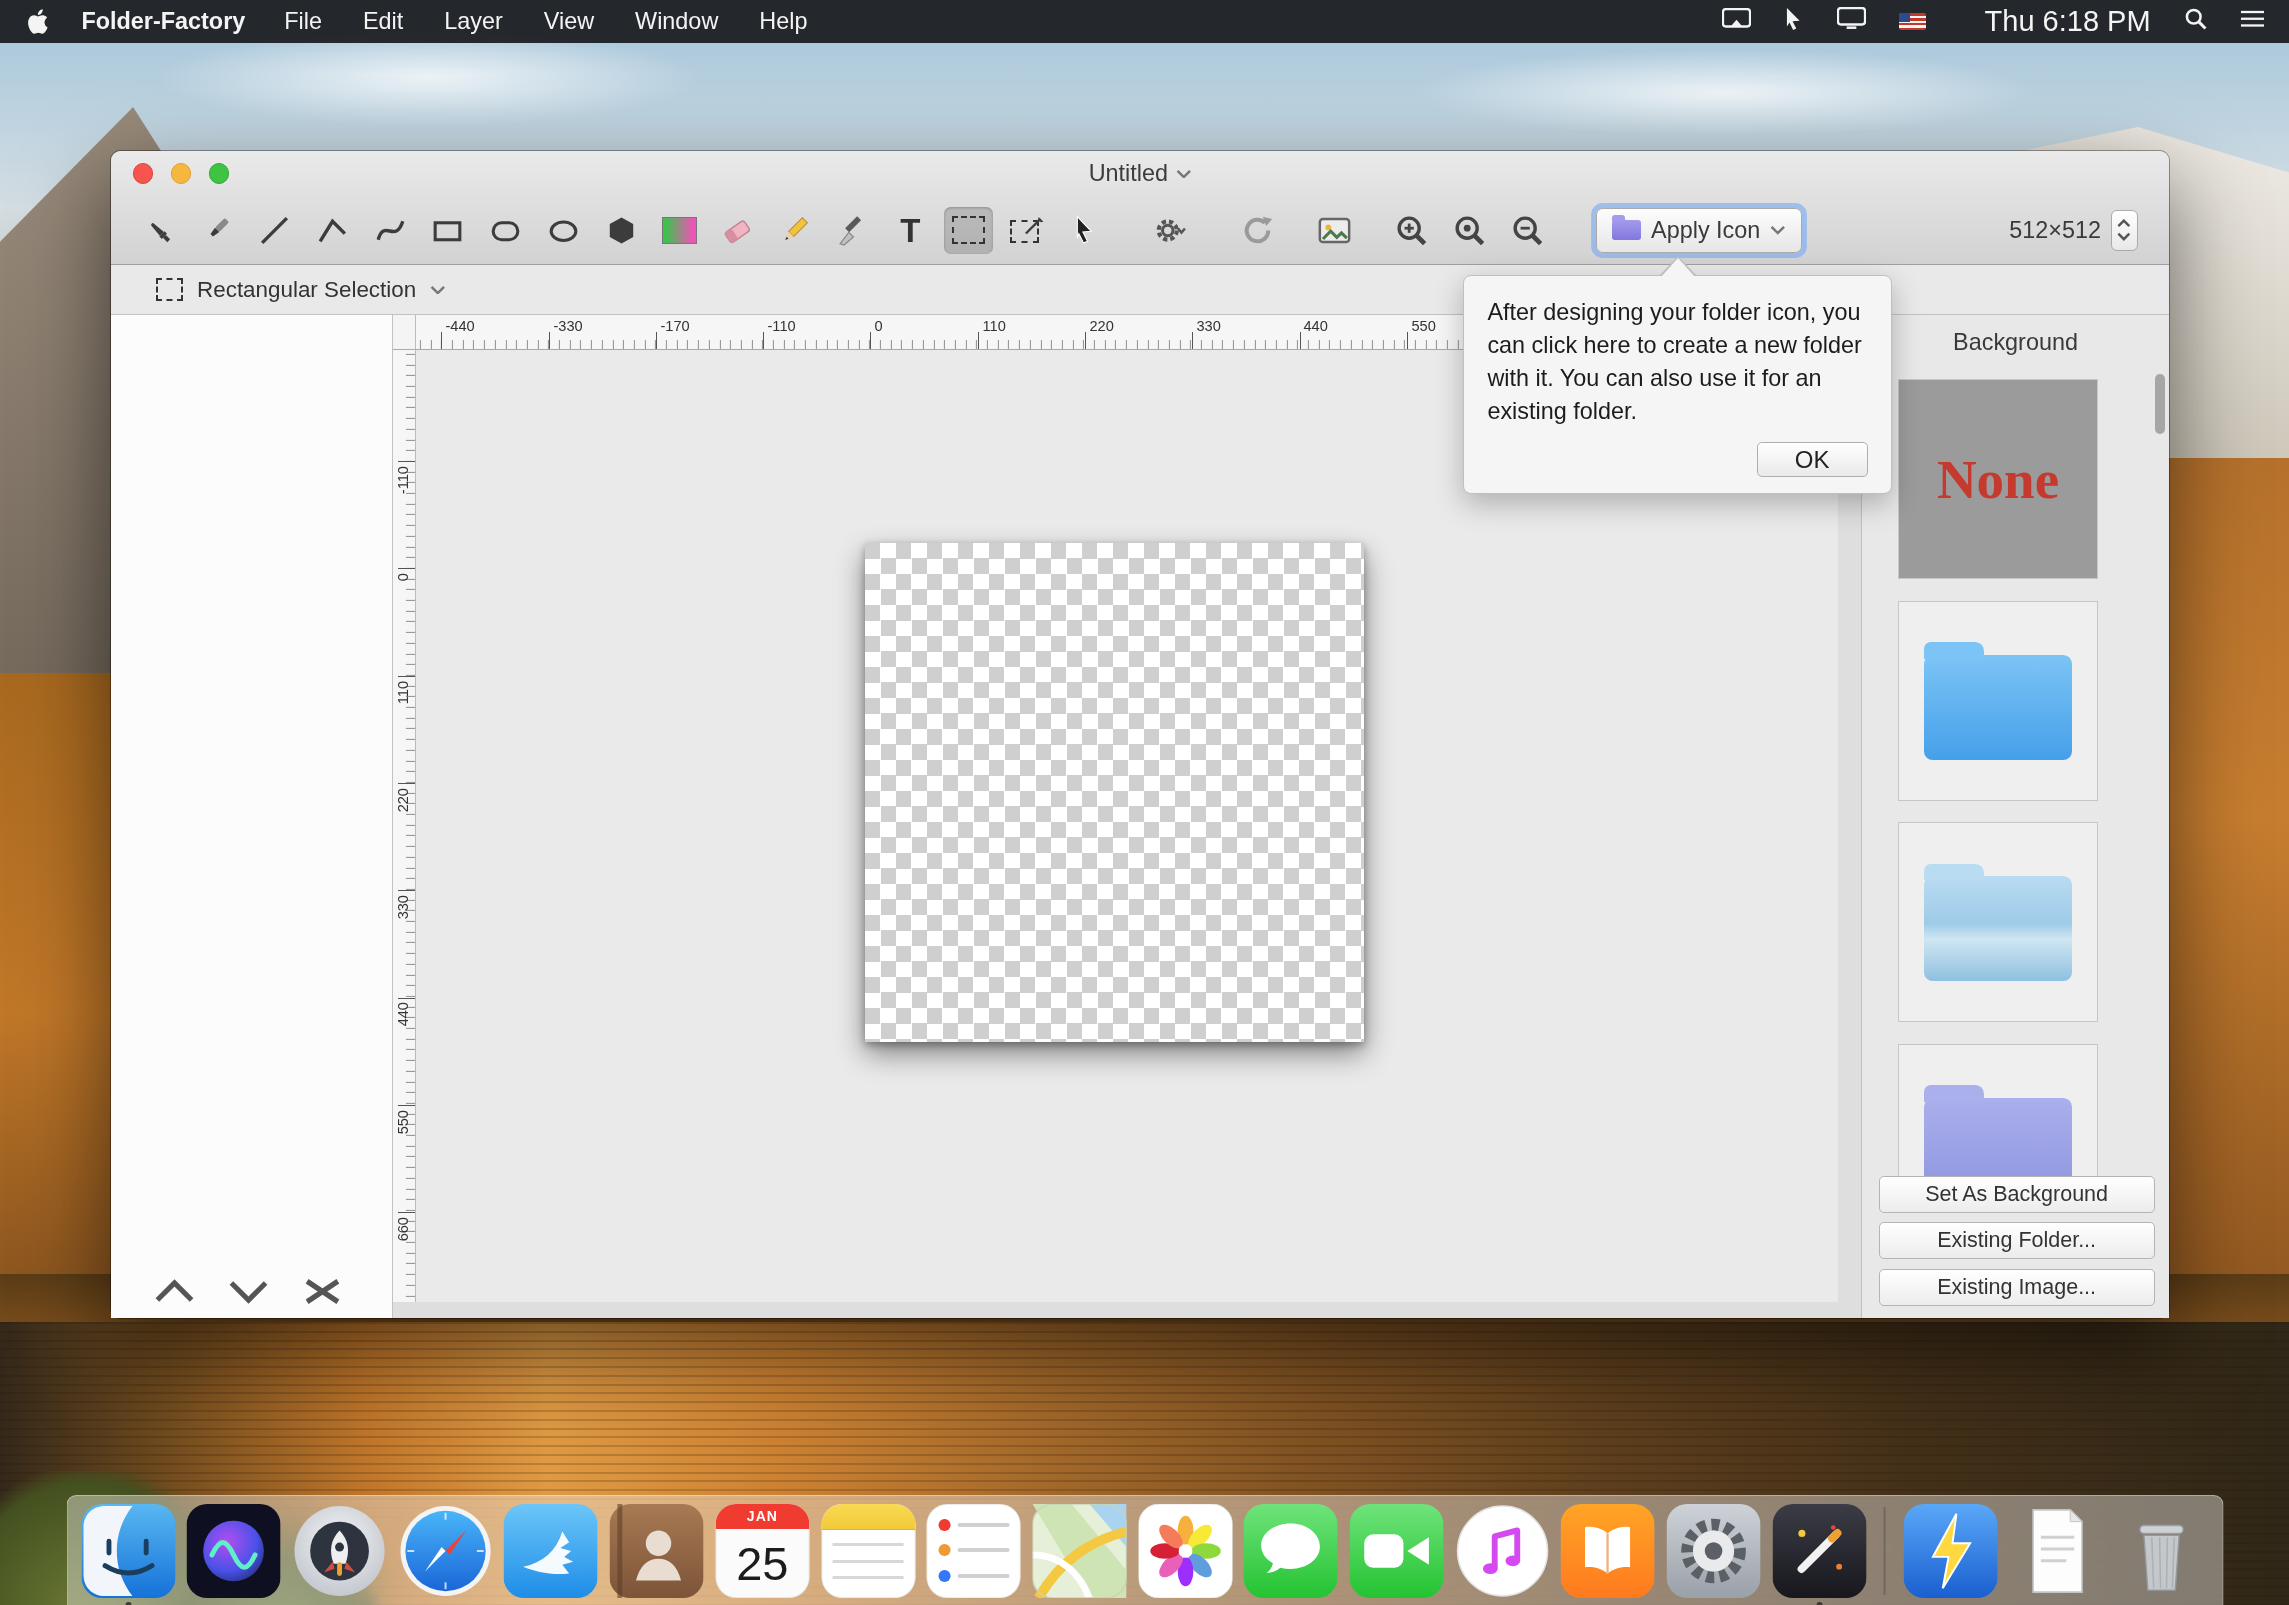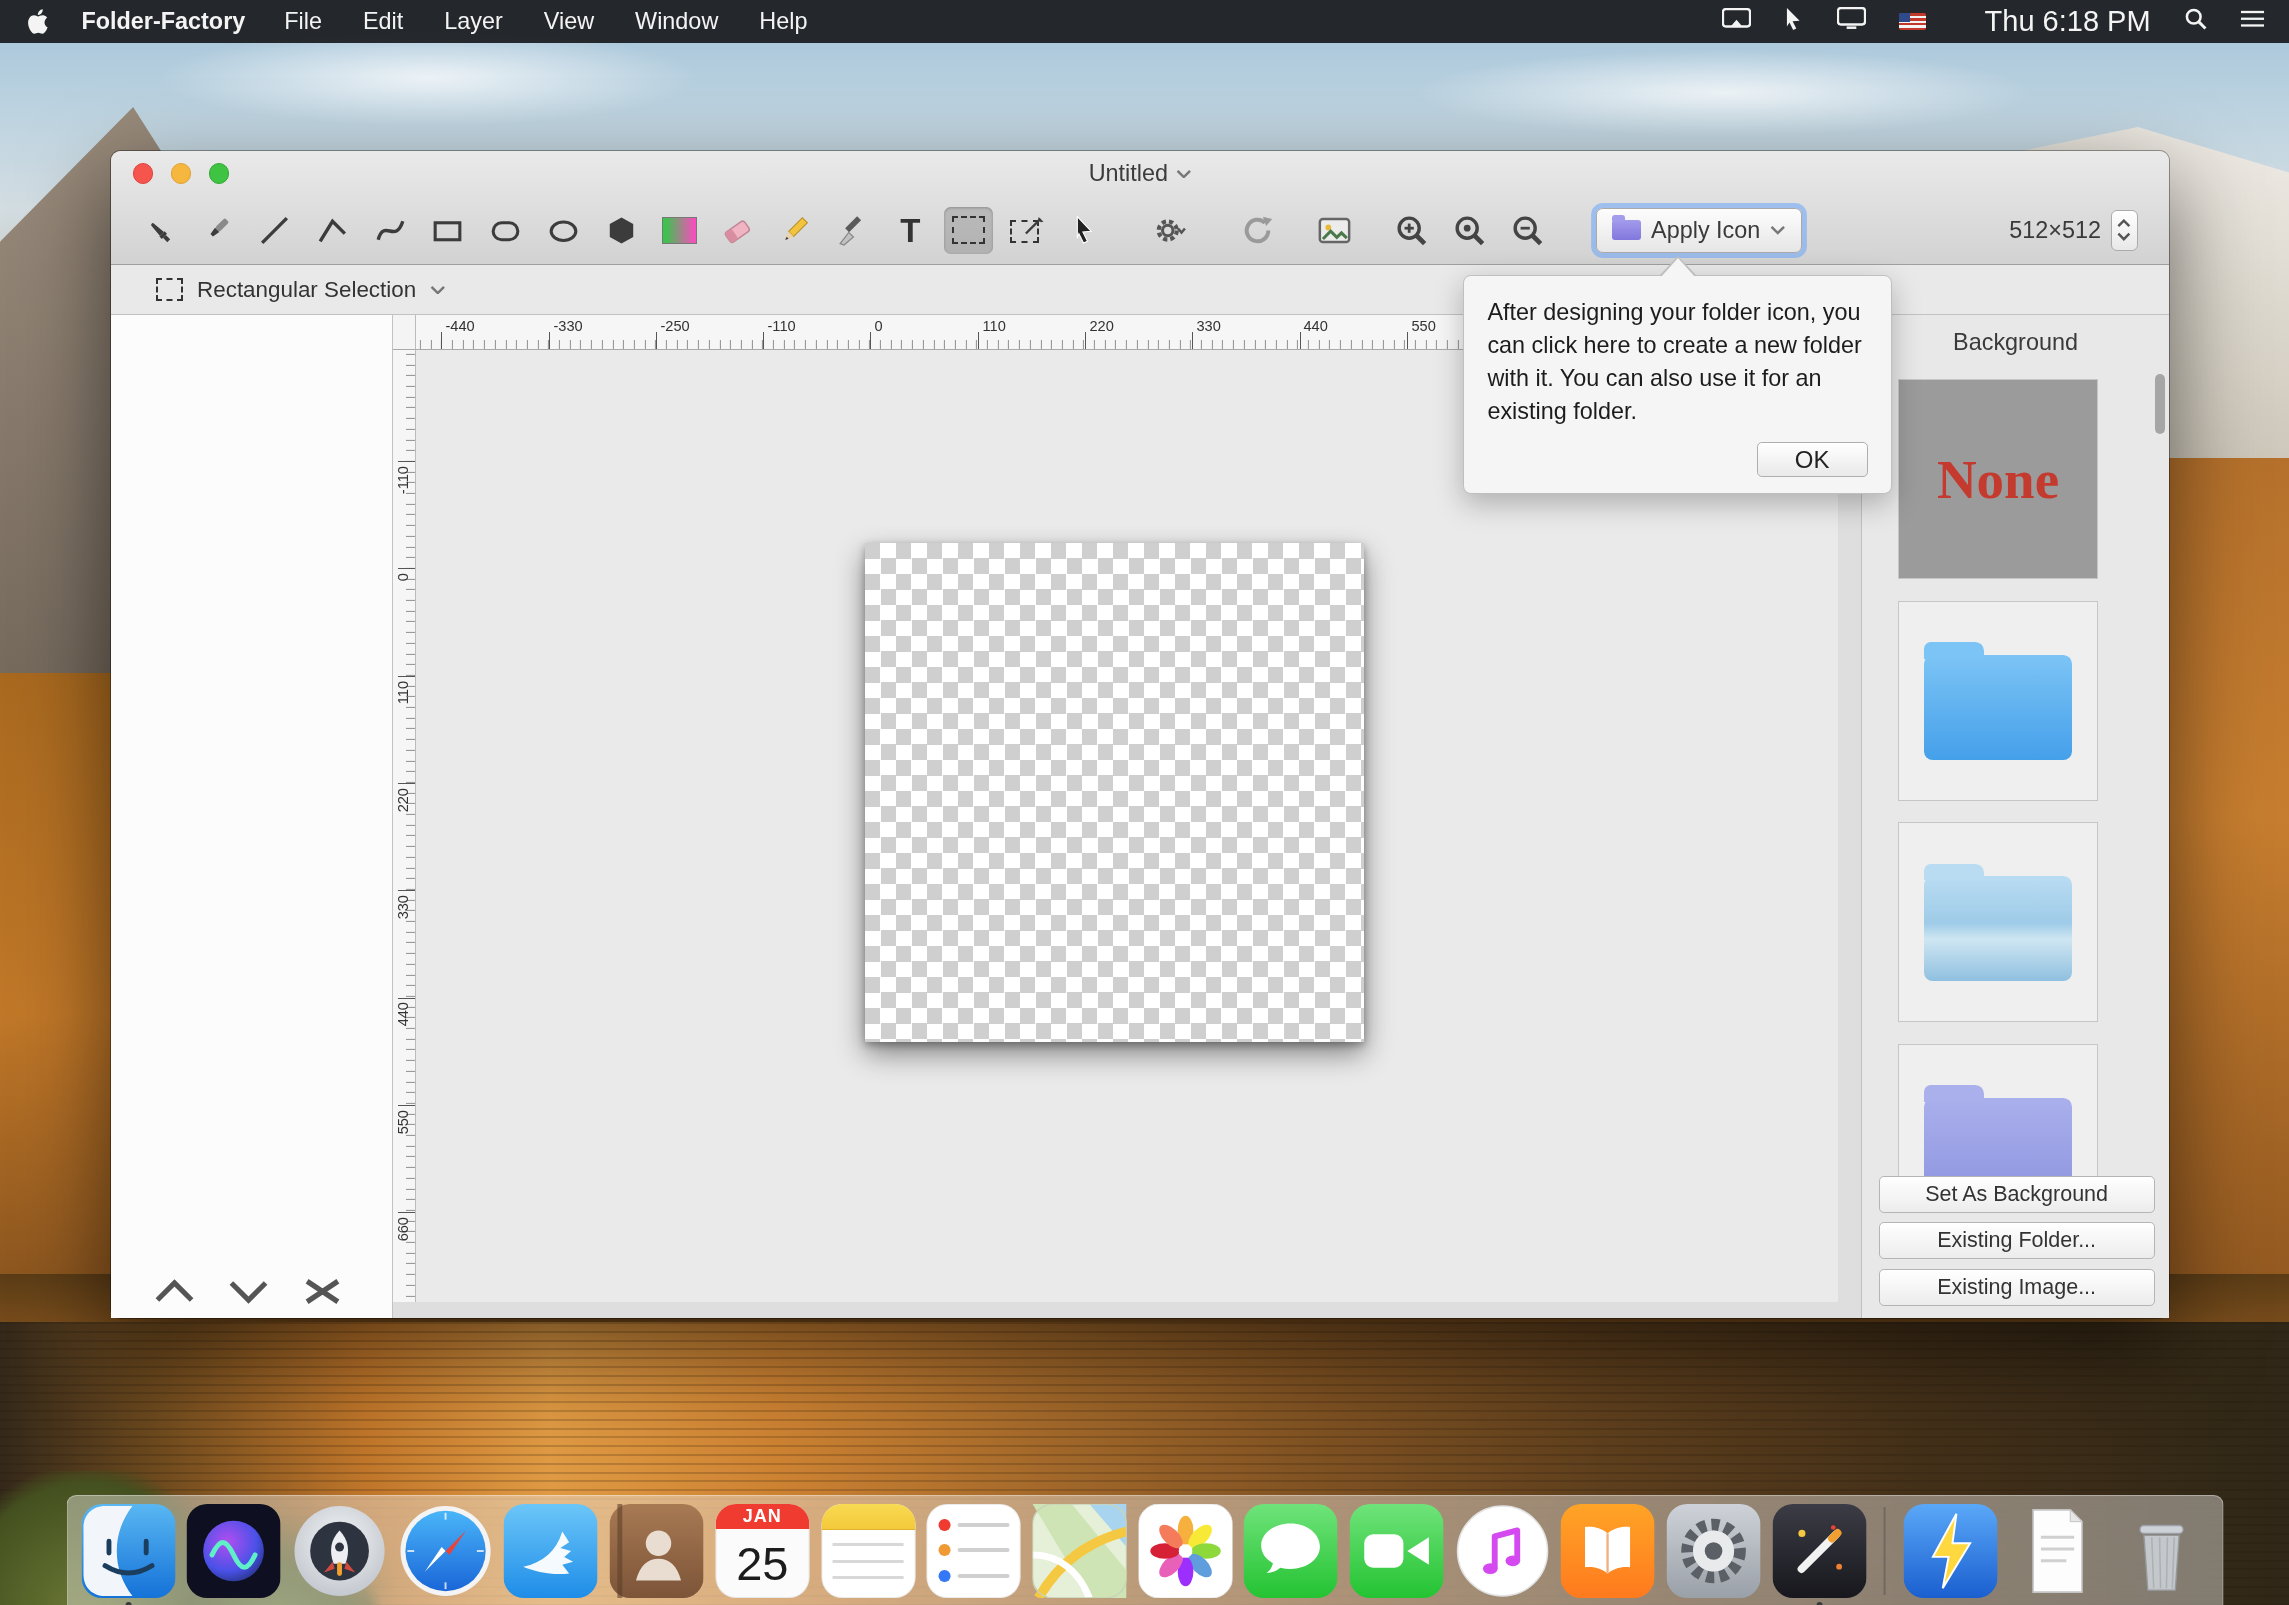--- a/index.html
+++ b/index.html
@@ -178,21 +178,21 @@
   .dock{position:absolute;left:50%;bottom:0;transform:translateX(-50%);z-index:60;
     height:109px;display:flex;align-items:center;gap:11.7px;padding:0 13.7px;
     background:rgba(242,240,238,.42);border:1px solid rgba(255,255,255,.35);border-bottom:none;
     border-radius:9.8px 9.8px 0 0;backdrop-filter:blur(21.5px);}
   .dk-item{position:relative;width:94px;height:94px;flex:0 0 auto;}
   .dk-item svg{width:94px;height:94px;display:block;}
   .runDot{position:absolute;left:44px;bottom:-10.7px;width:5.9px;height:5.9px;border-radius:50%;background:#3a3a3a;}
   .dk-sep{width:2px;height:88px;background:rgba(60,60,60,.35);margin:0 5.9px;flex:0 0 auto;}
   .cal{width:94px;height:94px;border-radius:20.5px;background:#fbfbfb;overflow:hidden;
     box-shadow:inset 0 0 0 1px rgba(0,0,0,.08);display:flex;flex-direction:column;}
-  .cal-head{height:25px;background:#f03b30;color:#fff;font-size:18px;font-weight:bold;
+  .cal-head{height:25px;background:#f03b30;color:#fff;font-size:14px;font-weight:bold;
     display:flex;align-items:center;justify-content:center;letter-spacing:1px;}
   .cal-day{flex:1;display:flex;align-items:center;justify-content:center;font-size:47px;
     color:#1c1c1c;font-weight:300;}
   .notes{width:94px;height:94px;border-radius:20.5px;background:#fff;overflow:hidden;
     box-shadow:inset 0 0 0 1px rgba(0,0,0,.08);}
   .notes .band{height:25px;background:linear-gradient(180deg,#f8da52,#f3c93a);border-bottom:1px solid #e0b52e;}
   .notes .ln{height:2.9px;background:#d8d8d8;margin:13.7px 11.7px 0;}
   .rem{width:94px;height:94px;border-radius:20.5px;background:#fff;
     box-shadow:inset 0 0 0 1px rgba(0,0,0,.08);padding:15.6px 11.7px;box-sizing:border-box;
     display:flex;flex-direction:column;gap:13.7px;}
@@ -480,21 +480,21 @@
       <div class="middle">
         <div class="rulerrow">
           <div class="corner"></div>
           <div class="ruler-top">
               <div class="minor"></div>
               <i class="rtick" style="left:25px"></i>
               <span class="rlab" style="left:30px">-440</span>
               <i class="rtick" style="left:133px"></i>
               <span class="rlab" style="left:138px">-330</span>
               <i class="rtick" style="left:240px"></i>
-              <span class="rlab" style="left:245px">-250</span>
+              <span class="rlab" style="left:245px">-170</span>
               <i class="rtick" style="left:347px"></i>
               <span class="rlab" style="left:352px">-110</span>
               <i class="rtick" style="left:454px"></i>
               <span class="rlab" style="left:459px">0</span>
               <i class="rtick" style="left:562px"></i>
               <span class="rlab" style="left:567px">110</span>
               <i class="rtick" style="left:669px"></i>
               <span class="rlab" style="left:674px">220</span>
               <i class="rtick" style="left:776px"></i>
               <span class="rlab" style="left:781px">330</span>

